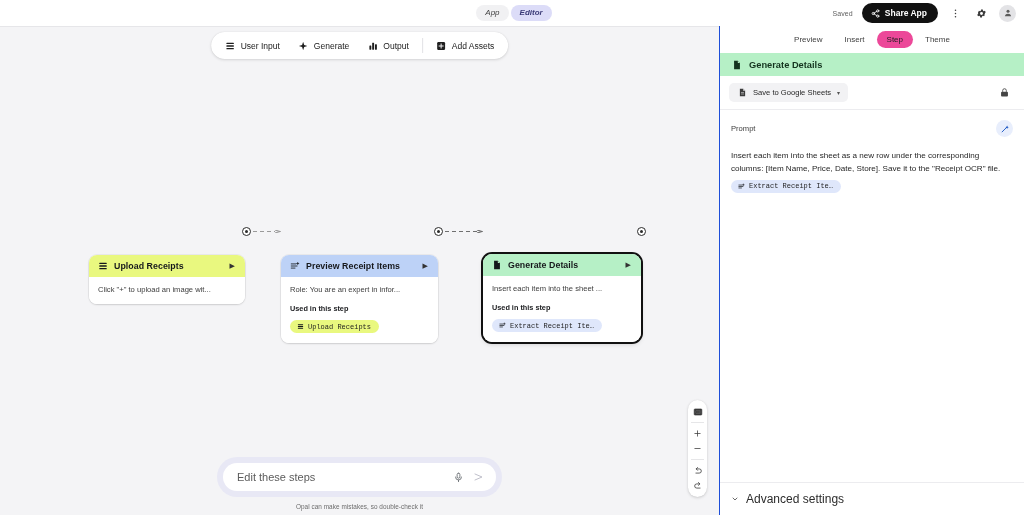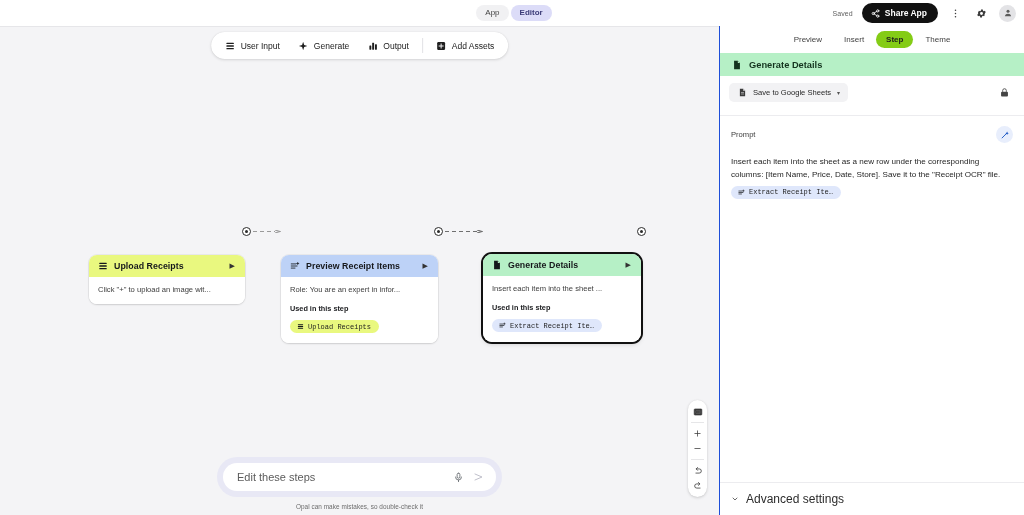--- a/index.html
+++ b/index.html
@@ -31,20 +31,21 @@
     border: 1px solid #b8b8b8; border-radius: 9px;
     font-size: 6.5px; letter-spacing: .35px; color: #3c3c3c;
     padding: 2px 7px 1.5px 7px; line-height: 1;
   }
   .draft-label { font-size: 7px; color: #777; letter-spacing: .1px; }
 
   .tb-center {
     position: absolute; left: 4px; right: 0; top: 0; height: 26px;
     display: flex; align-items: center; justify-content: center;
     pointer-events: none;
+    font-style: italic;
   }
   .seg {
     display: flex; align-items: center; gap: 2px; pointer-events: auto;
   }
   .seg-btn {
     font-size: 8px; padding: 3px 9px; border-radius: 11px; cursor: pointer;
     color: #444; background: #f1f1f3; line-height: 1.2;
   }
   .seg-btn.active { background: #dcdcf8; color: #3c3c78; font-weight: 600; }
 
@@ -162,31 +163,31 @@
 
   
   .rpanel {
     flex: 1; background: #fff; display: flex; flex-direction: column;
     border-left: 1px solid #1d4ed8; min-width: 0; position: relative;
   }
   .rp-tabs { height: 27px; display: flex; align-items: center; justify-content: center; gap: 2px; }
   .rp-tab {
     font-size: 8px; color: #3f3f3f; padding: 4px 10px; border-radius: 11px; cursor: pointer;
   }
-  .rp-tab.active { background: #84cc16; font-weight: 700; color: #1f1f1f; }
+  .rp-tab.active { background: #ec4899; font-weight: 400; color: #1f1f1f; }
 
   .rp-header {
     background: #b6f0c6; display: flex; align-items: center; gap: 7px;
     padding: 8px 11px; height: 23px;
   }
   .rp-header .rh-ico { width: 11px; height: 11px; display: flex; align-items: center; justify-content: center; }
   .rp-header-title { font-size: 9.3px; font-weight: 700; color: #14341f; }
 
   .rp-actionrow {
-    display: flex; align-items: center; padding: 7px 11px 13px 9px; gap: 8px;
+    display: flex; align-items: center; padding: 7px 11px 7px 9px; gap: 8px;
     border-bottom: 1px solid #ececef;
     justify-content: center;
   }
   .gs-chip {
     display: inline-flex; align-items: center; gap: 6px;
     background: #f2f2f4; border-radius: 5px; padding: 4.5px 8px;
     font-size: 7.6px; color: #272727; cursor: pointer;
   }
   .gs-ico { width: 10px; height: 10px; display: flex; align-items: center; justify-content: center; }
   .caret { font-size: 6px; color: #555; }

